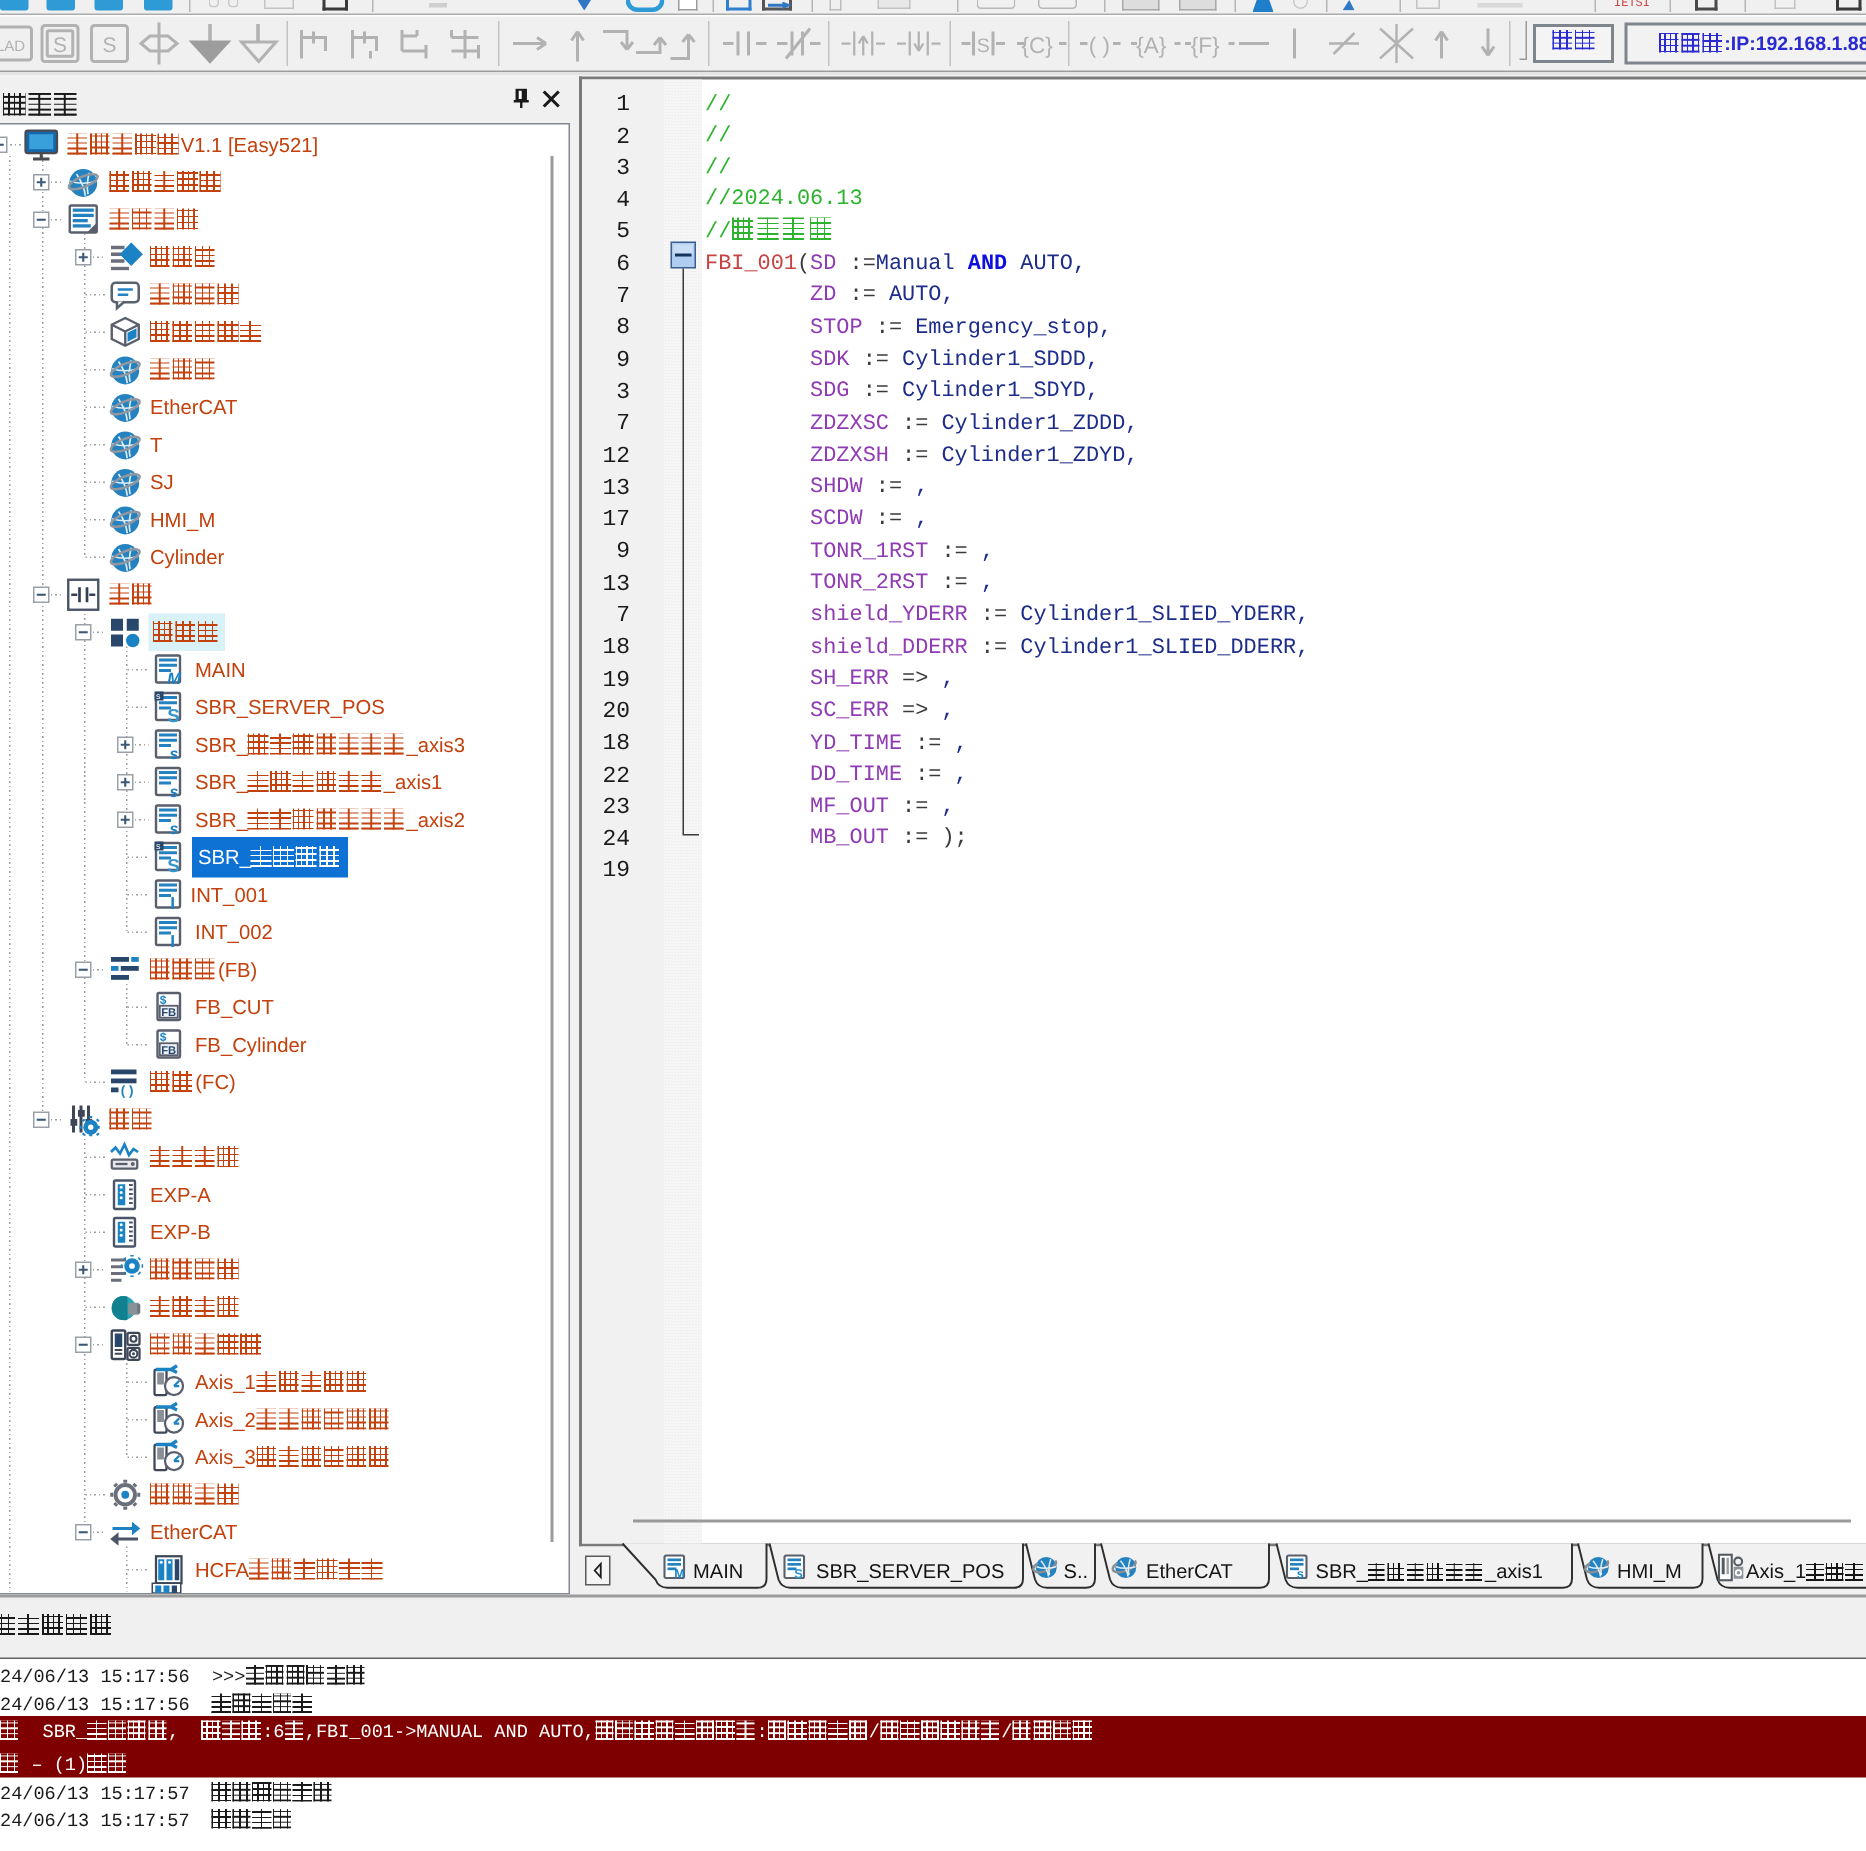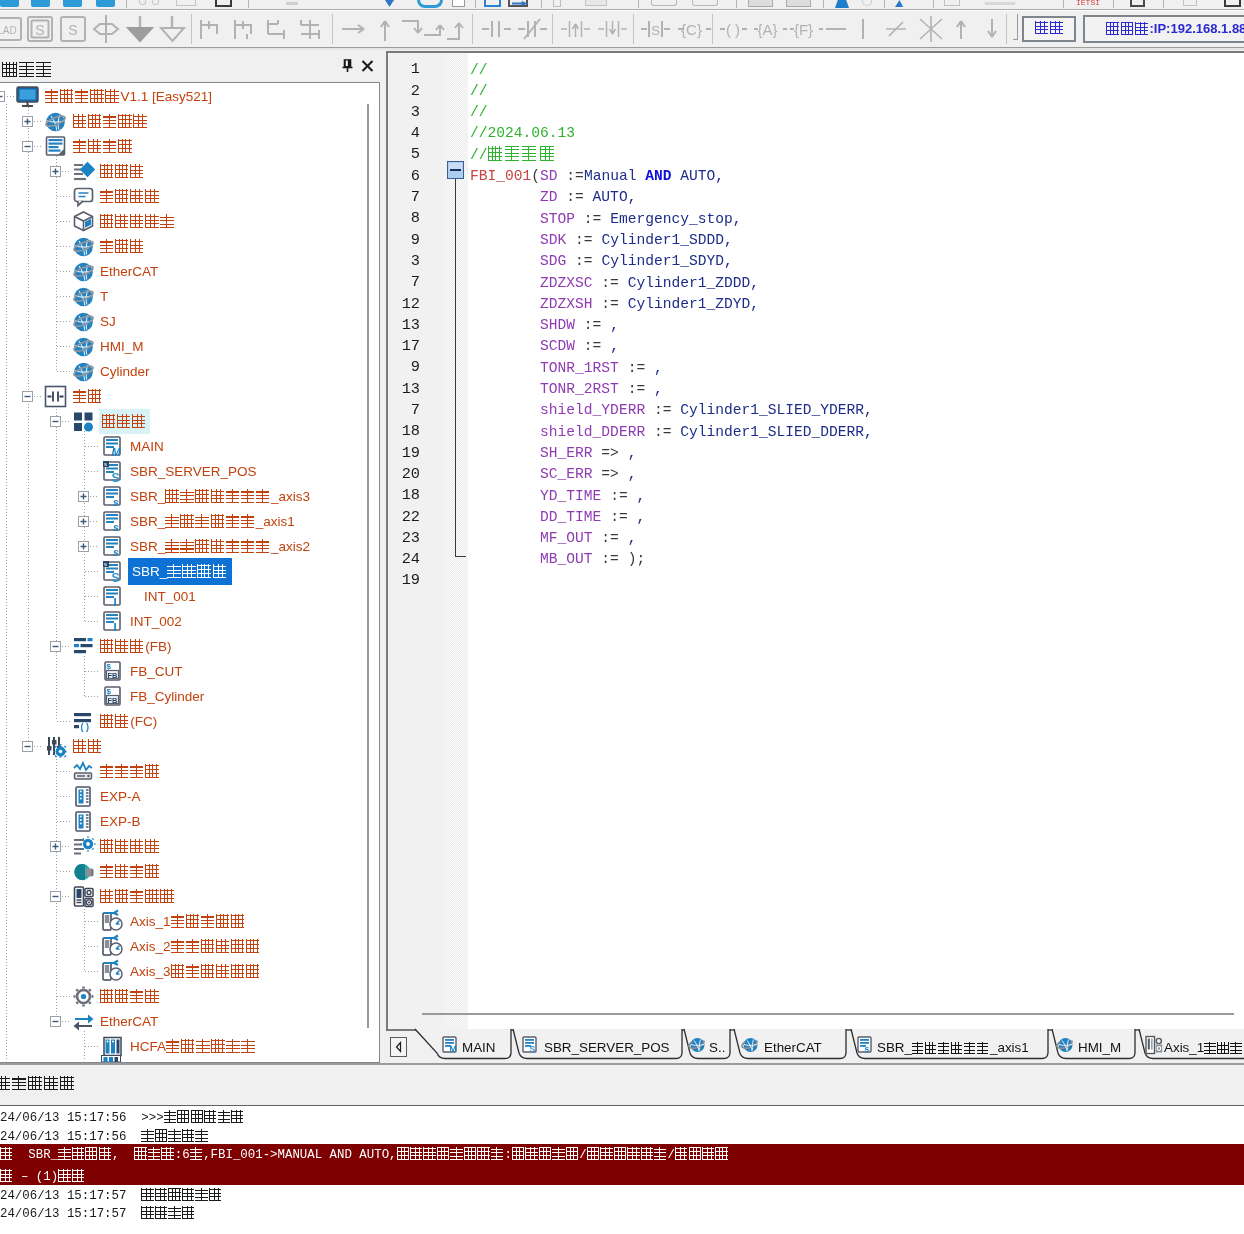--- a/index.html
+++ b/index.html
@@ -347,21 +347,21 @@
     </svg>
     <div class="tree-lbl" style="left:128px;top:557.5px;background:#0e72d4;color:#fff;padding:0 4px;height:27px;line-height:27px">SBR_<i class="z zc" style="width:13.3px;height:13.600000000000001px;margin-right:1.8px;vertical-align:-2.5px"></i><i class="z za" style="width:13.3px;height:13.600000000000001px;margin-right:1.8px;vertical-align:-2.5px"></i><i class="z zb" style="width:13.3px;height:13.600000000000001px;margin-right:1.8px;vertical-align:-2.5px"></i><i class="z za" style="width:13.3px;height:13.600000000000001px;margin-right:1.8px;vertical-align:-2.5px"></i></div>
     <div class="ab" style="left:84.5px;top:596.0px;width:14.5px;height:1px;background-image:repeating-linear-gradient(90deg,#a0a0a0 0 1px,transparent 1px 3px)"></div>
     <svg class="ab" style="left:101px;top:584.5px" width="23" height="23" viewBox="0 0 23 23">
       <rect x="3" y="2" width="16" height="18" rx="1" fill="#fff" stroke="#5a5f6e" stroke-width="1.6"></rect>
 <rect x="5" y="4" width="12" height="2" fill="#2582c0"></rect>
       <rect x="5" y="7.5" width="12" height="2" fill="#2582c0"></rect>
       <rect x="5" y="11" width="8" height="2" fill="#2582c0"></rect>
 <text x="12.5" y="21" font-family="Liberation Sans" font-size="11.5" font-weight="bold" fill="#1b82c4">I</text>
     </svg>
-    <div class="tree-lbl" style="left:144px;top:583.5px">INT_001</div>
+    <div class="tree-lbl" style="left:127px;top:583.5px">INT_001</div>
     <div class="ab" style="left:84.5px;top:621.0px;width:14.5px;height:1px;background-image:repeating-linear-gradient(90deg,#a0a0a0 0 1px,transparent 1px 3px)"></div>
     <svg class="ab" style="left:101px;top:609.5px" width="23" height="23" viewBox="0 0 23 23">
       <rect x="3" y="2" width="16" height="18" rx="1" fill="#fff" stroke="#5a5f6e" stroke-width="1.6"></rect>
 <rect x="5" y="4" width="12" height="2" fill="#2582c0"></rect>
       <rect x="5" y="7.5" width="12" height="2" fill="#2582c0"></rect>
       <rect x="5" y="11" width="8" height="2" fill="#2582c0"></rect>
 <text x="12.5" y="21" font-family="Liberation Sans" font-size="11.5" font-weight="bold" fill="#1b82c4">I</text>
     </svg>
     <div class="tree-lbl" style="left:130px;top:608.5px">INT_002</div>
     <div class="ab" style="left:61.5px;top:646.0px;width:8.0px;height:1px;background-image:repeating-linear-gradient(90deg,#a0a0a0 0 1px,transparent 1px 3px)"></div>

